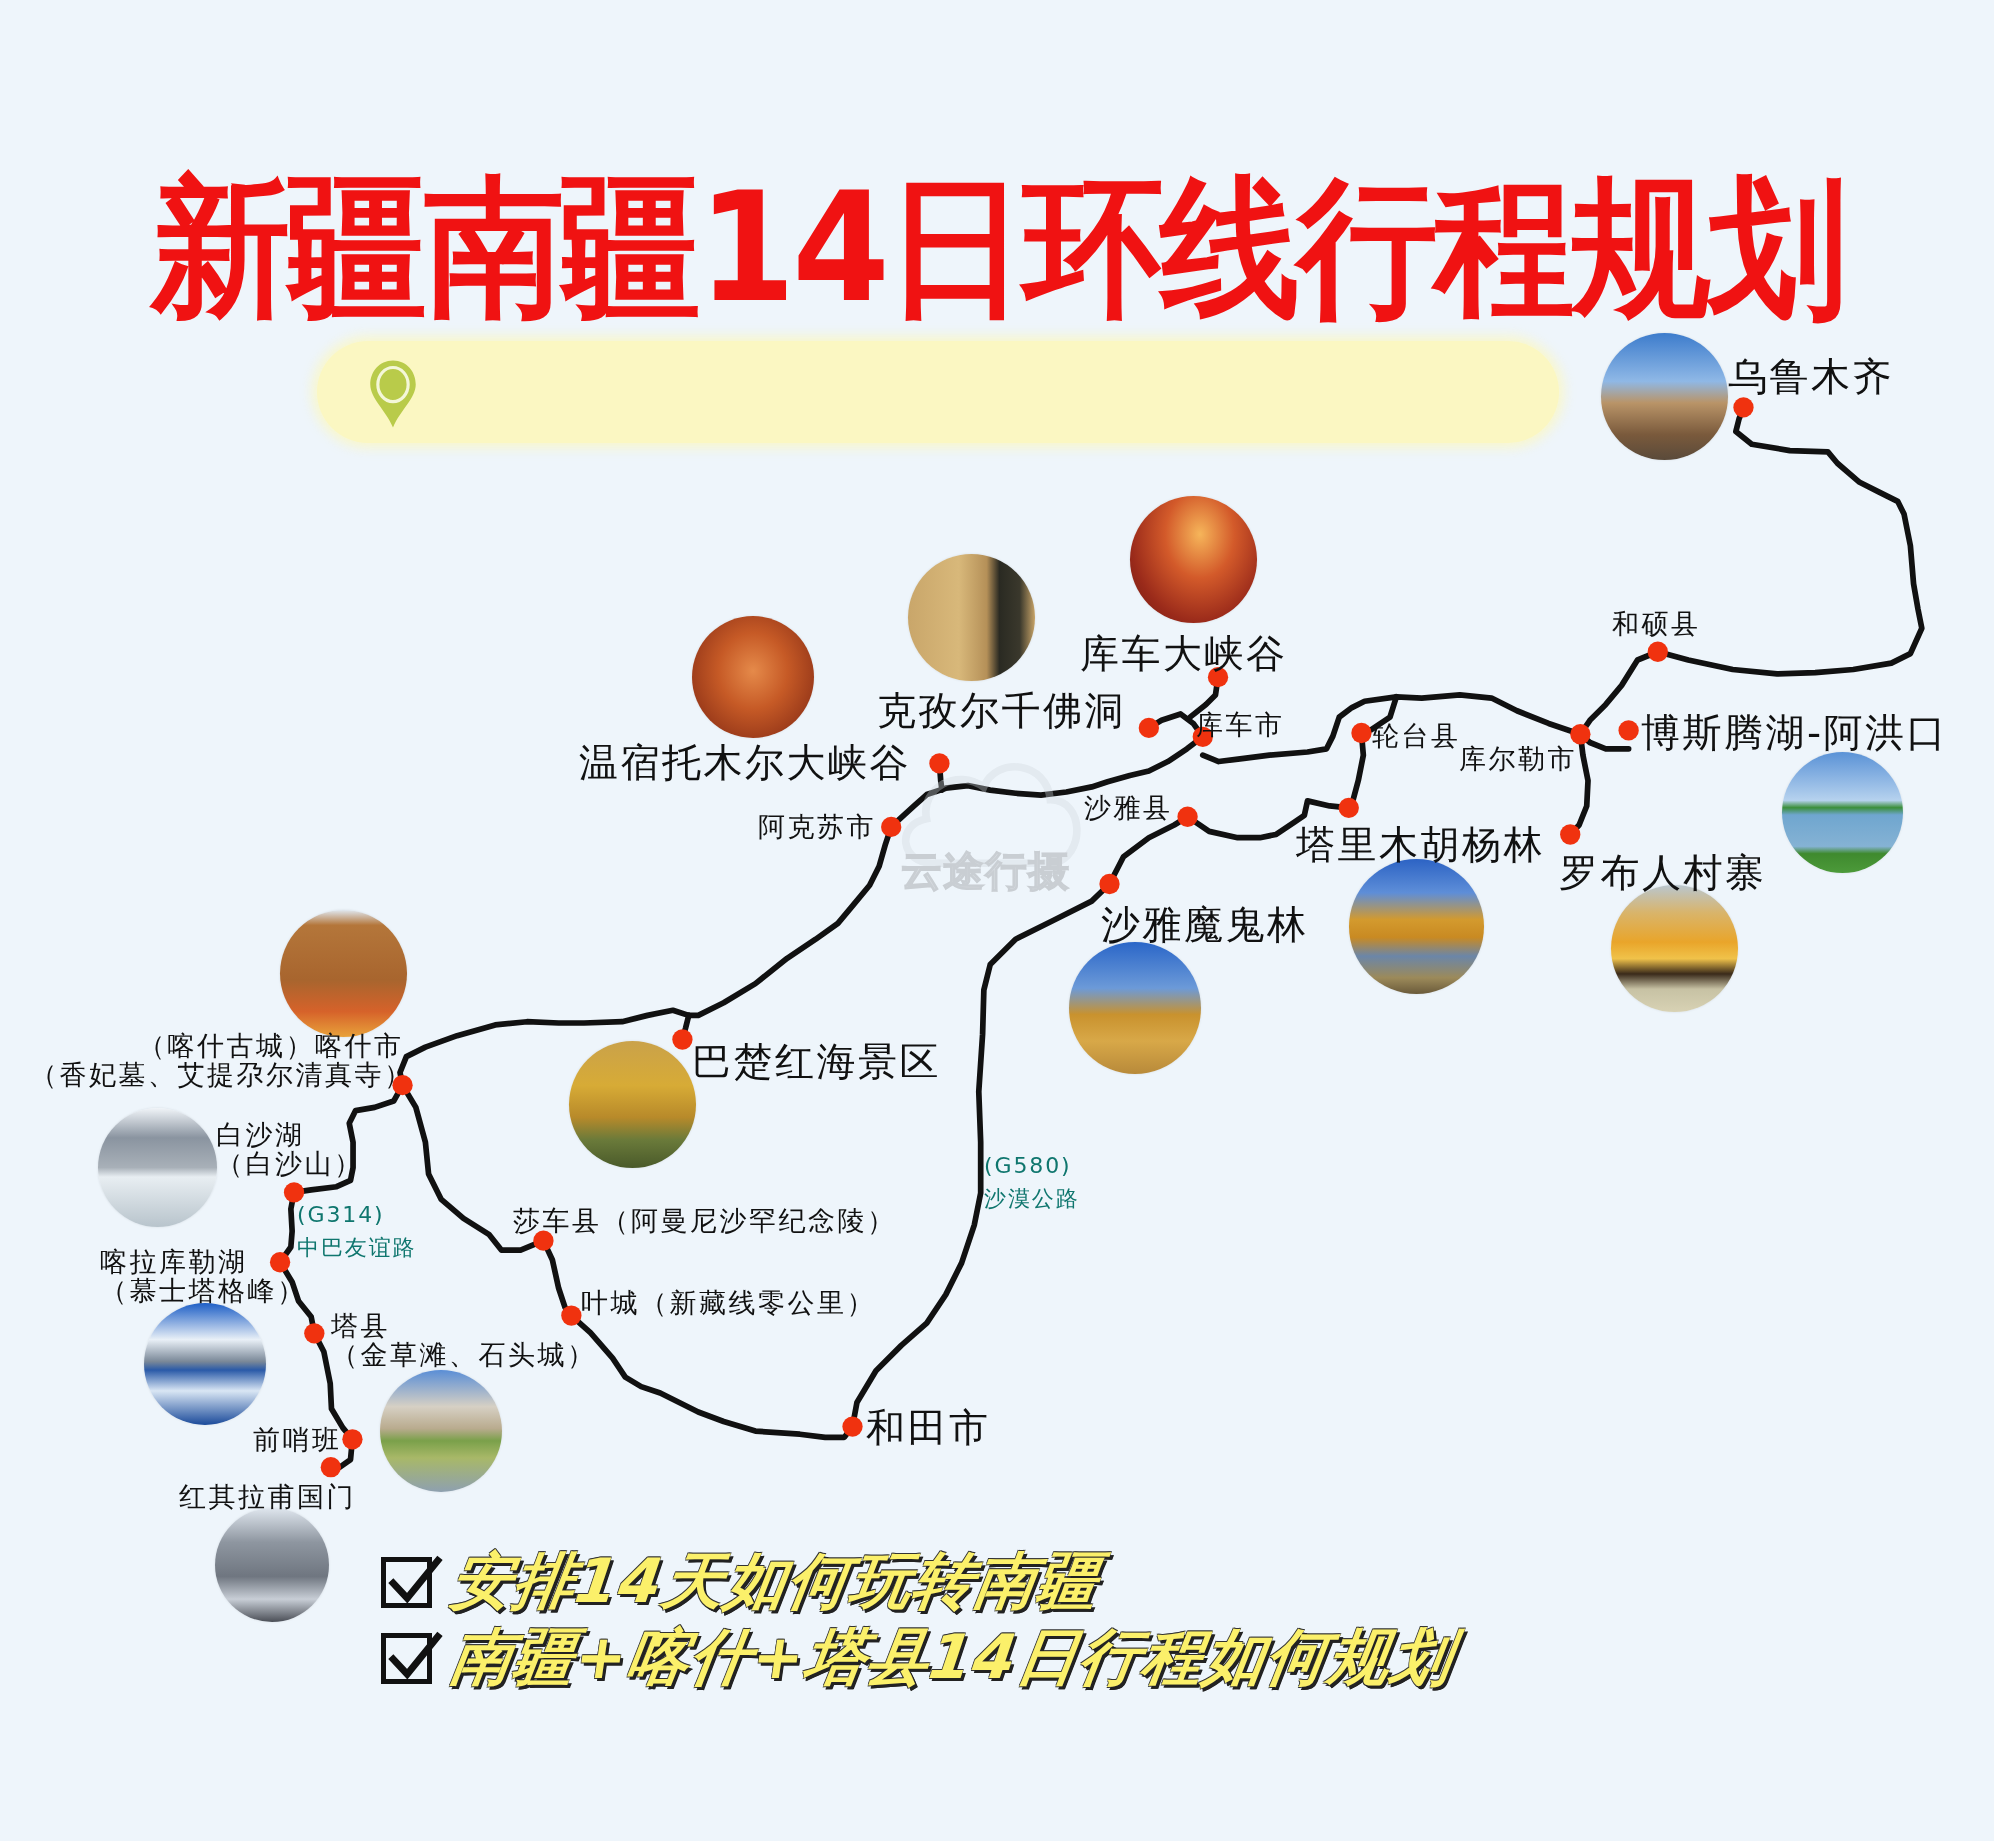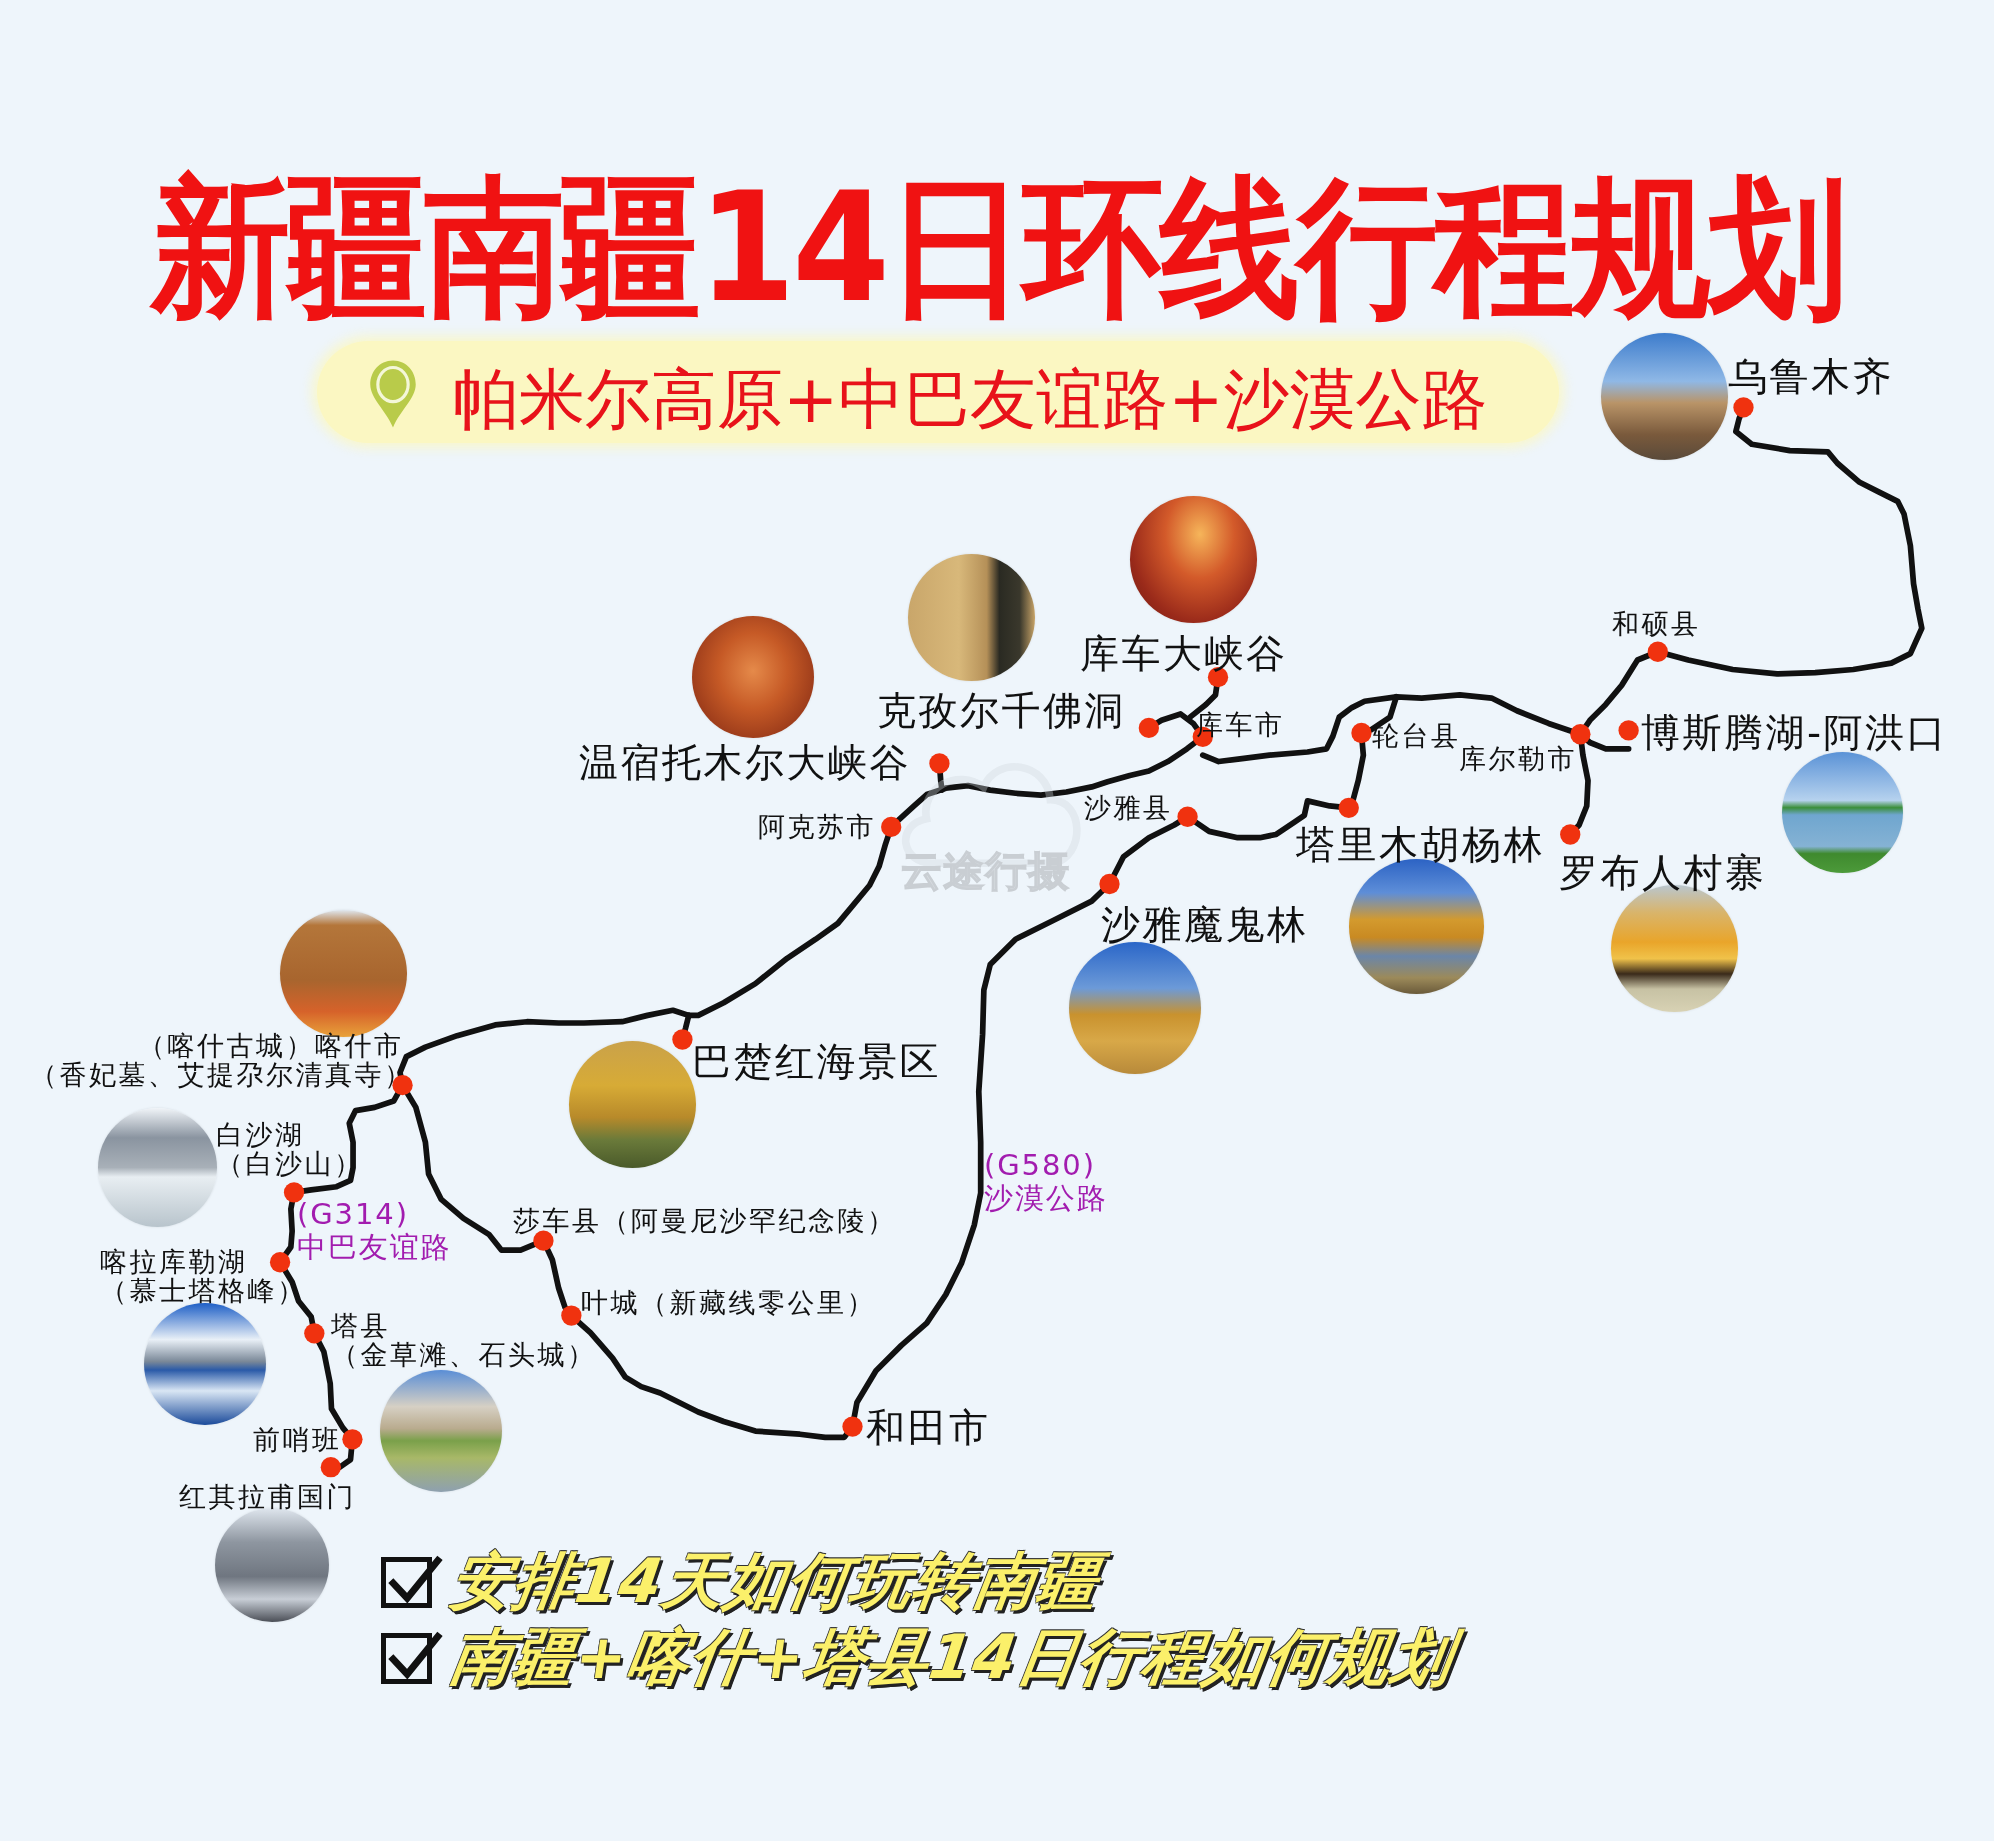--- a/index.html
+++ b/index.html
@@ -11,21 +11,21 @@
            transform:scaleX(0.93); transform-origin:center; }
   .subtitle-pill { left:317px; top:341px; width:1242px; height:102px; background:#fbf7c2;
                    border-radius:51px; box-shadow:0 0 11.4px 5.1px rgba(251,247,194,0.8); }
   .subtitle-text { position:absolute; left:136px; top:14px; font-size:66px; color:#e8121a;
                    white-space:nowrap; letter-spacing:0px; }
   .pin { position:absolute; left:52px; top:18px; width:48px; height:70px; }
   .map-svg { left:0; top:0; width:1995px; height:1841px; }
   .label { position:absolute; white-space:nowrap; color:#111; letter-spacing:2.5px; }
   .l-big { font-size:39px; }
   .l-small { font-size:27px; }
-  .l-red { color:#a21caf; font-size:29px; line-height:33px; letter-spacing:1.9px; }
+  .l-red { color:#0f766e; font-size:22px; line-height:33px; letter-spacing:1.9px; }
   .photo { position:absolute; border-radius:50%; overflow:hidden; box-shadow:0 0 2.5px rgba(0,0,0,0.1); }
   .watermark { left:882px; top:730px; width:216px; height:165px; opacity:0.35; }
   .watermark-text { position:absolute; left:901px; top:844px; font-size:41px; color:#d8dde2; font-weight:bold;
                     -webkit-text-stroke:1.3px #c9ced3; letter-spacing:1.3px; }
   .check-row { position:absolute; left:381px; display:flex; align-items:center; }
   .checkbox { width:51px; height:51px; border:5.1px solid #111; box-sizing:border-box; position:relative; margin-right:19px; background:transparent; }
   .checkbox svg { position:absolute; left:-3.8px; top:-18px; }
   .check-text { font-size:61px; font-weight:900; font-style:italic; color:#fbf06a;
                 text-shadow:2.5px 2.5px 0 #222, 3.2px 3.2px 0 #222, -0.6px -0.6px 0 #333, 0.6px -0.6px 0 #333, -0.6px 0.6px 0 #333;
                 letter-spacing:1.3px; white-space:nowrap; transform:skewX(-8deg); display:inline-block; }
@@ -33,21 +33,20 @@
 </head>
 <body>
 
 <div class="abs title">新疆南疆14日环线行程规划</div>
 
 <div class="abs subtitle-pill">
   <svg class="pin" viewBox="0 0 76 110">
     <path d="M38 2 C16 2 2 20 2 40 C2 62 26 80 38 108 C50 80 74 62 74 40 C74 20 60 2 38 2 Z" fill="#b9cb4a"></path>
     <ellipse cx="38" cy="40" rx="24" ry="27" fill="none" stroke="#f4f7d8" stroke-width="5"></ellipse>
   </svg>
-  <span class="subtitle-text">帕米尔高原+中巴友谊路+沙漠公路</span>
 </div>
 
 <svg class="abs map-svg" viewBox="0 0 3143 2901">
   <g fill="none" stroke="#111" stroke-width="9" stroke-linejoin="round" stroke-linecap="round">
 
     <path d="M2747 642 L2740 660 L2735 680 L2760 700 L2820 710 L2880 712 L2895 730 L2930 760 L2960 775 L2990 790 L3000 810 L3010 860 L3015 920 L3022 960 L3028 990 L3010 1030 L2980 1045 L2920 1055 L2860 1060 L2800 1062 L2730 1055 L2660 1040 L2612 1027"></path>
 
     <path d="M2612 1027 L2580 1040 L2555 1080 L2530 1110 L2505 1135 L2490 1157"></path>
 
     <path d="M2490 1157 L2505 1170 L2530 1180 L2566 1180"></path>

